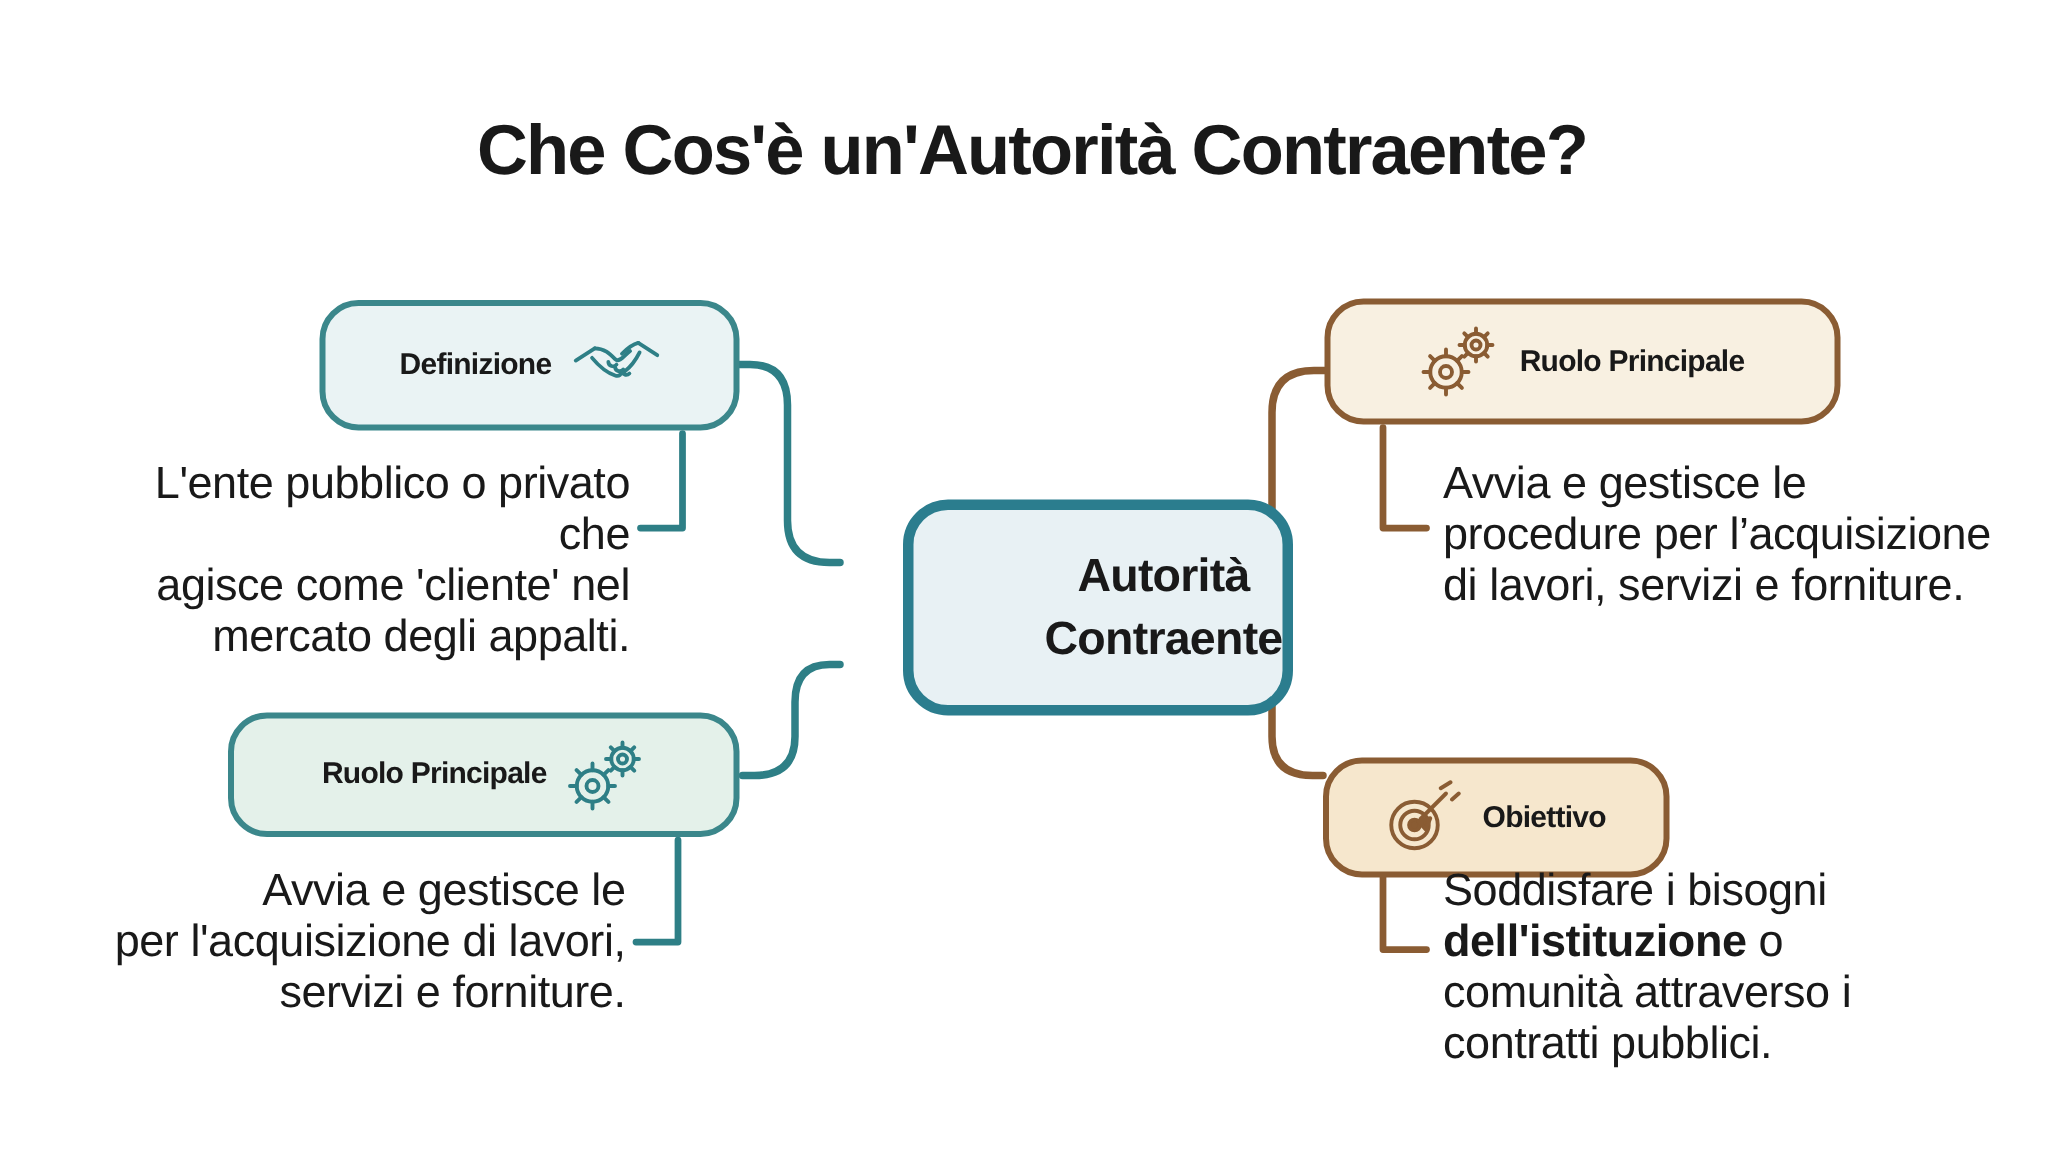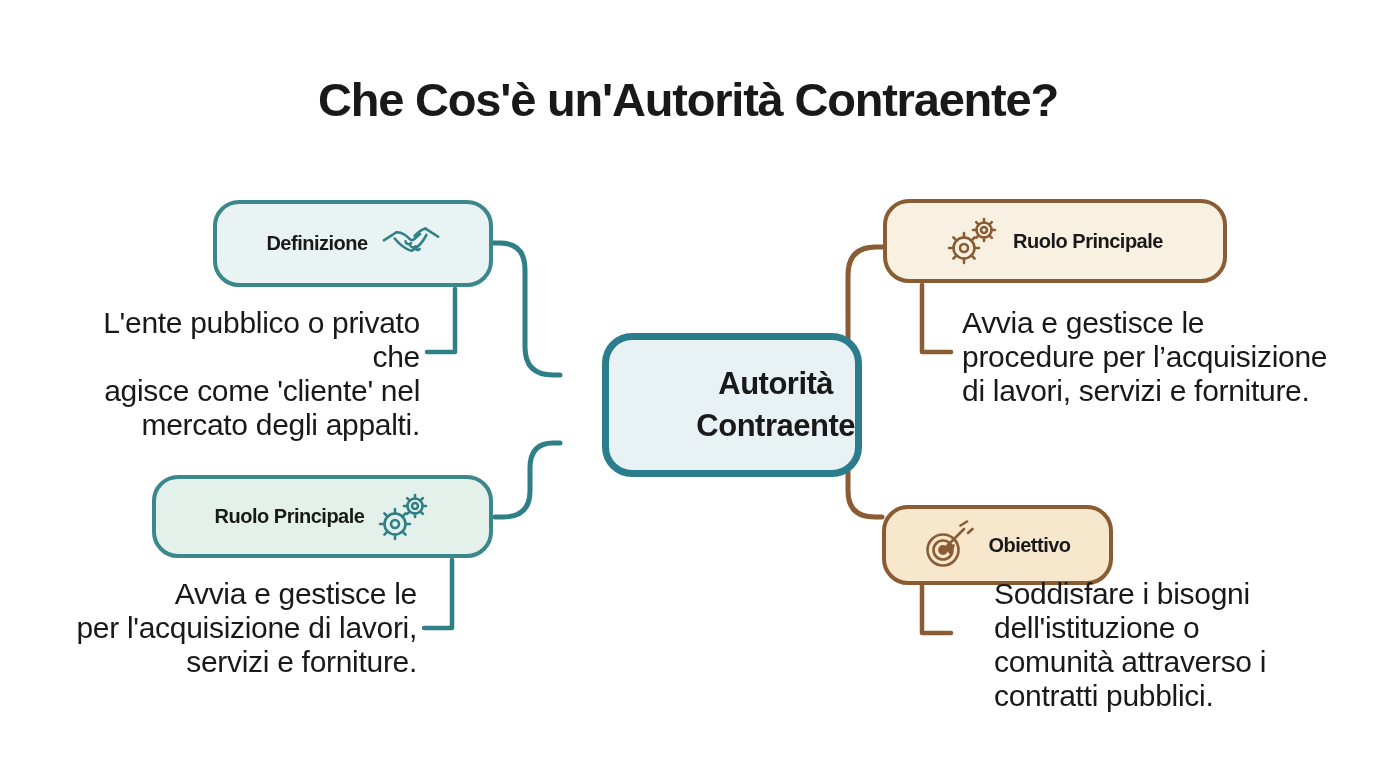--- a/index.html
+++ b/index.html
@@ -28,22 +28,22 @@
   }
   .node-center .label{
     font-weight:700;font-size:31px;text-align:center;line-height:1.35;white-space:pre-line;letter-spacing:-0.5px;
   }
   .desc{
     position:absolute;font-size:30px;line-height:34px;white-space:pre-line;letter-spacing:-0.3px;color:var(--ink,#191919);
   }
   .desc-tl{left:58px;width:362px;top:306px;text-align:right;}
   .desc-bl{left:58px;width:359px;top:577px;text-align:right;}
   .desc-tr{left:962px;width:380px;top:306px;text-align:left;}
-  .desc-br{left:962px;width:310px;top:577px;text-align:left;margin-left:32px;}
-  .desc b{font-weight:400;text-align:right;}
+  .desc-br{left:962px;width:310px;top:577px;text-align:left;}
+  .desc b{font-weight:700;text-align:right;}
   .icon{flex:0 0 auto;display:block;}
 </style>
 </head>
 <body>
 
 <div class="stage">
 
   <div class="title">Che Cos'è un'Autorità Contraente?</div>
 
   <svg class="connectors" viewBox="0 0 1376 768" fill="none">

